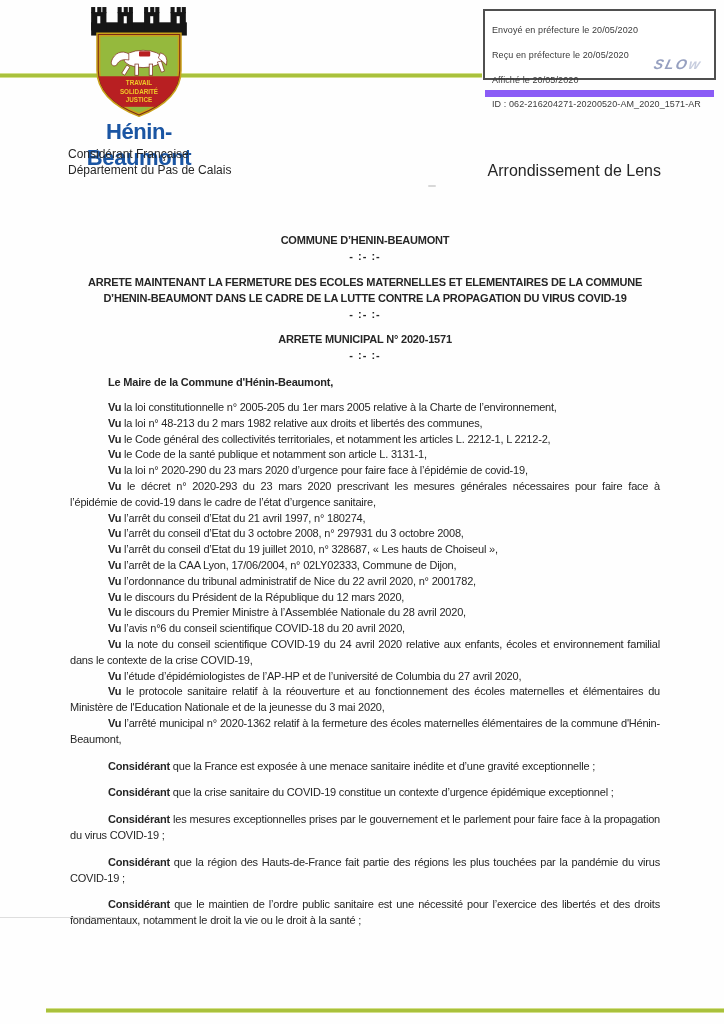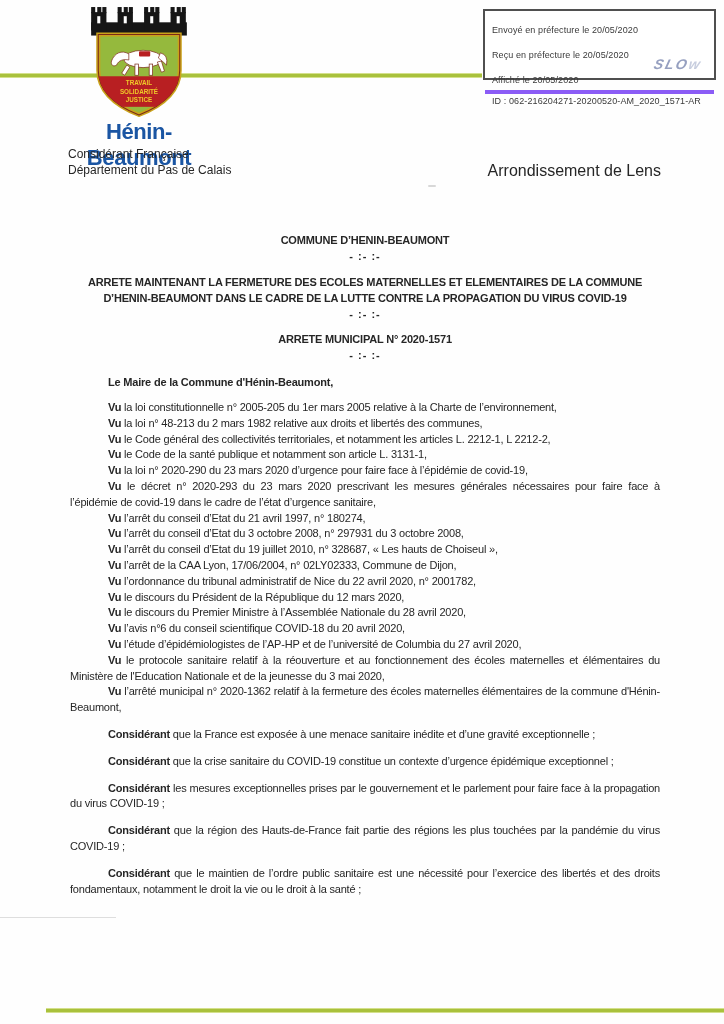--- a/index.html
+++ b/index.html
@@ -27,21 +27,21 @@
     letter-spacing:0.1px;
   }
   .stamp-row{padding:14px 7px 0 7px;line-height:11px;white-space:nowrap;}
   .stamp-row.affiche{position:relative;}
   .slow-logo{
     position:absolute;right:14px;top:-2px;font-weight:bold;font-style:italic;
     font-size:14px;letter-spacing:2px;color:#96a0c0;transform:skewX(-14deg);
   }
   .slow-logo .sfx{color:#c8cedf;letter-spacing:0;}
   .stamp-id{
-    margin-top:4px;border-top:4px solid #8b5cf6;padding:2px 7px 0 7px;line-height:11px;white-space:nowrap;
+    margin-top:4px;border-top:7px solid #8b5cf6;padding:2px 7px 0 7px;line-height:11px;white-space:nowrap;
   }
   
   .addr-left{position:absolute;left:68px;top:147px;font-size:12px;line-height:15.5px;}
   .addr-right{position:absolute;right:63px;top:162px;font-size:16px;}
   
   .doc{
     position:absolute;left:70px;top:232px;width:590px;
     font-size:11px;line-height:15.8px;letter-spacing:-0.2px;text-align:justify;
   }
   .center{text-align:center;}
@@ -181,20 +181,21 @@
         <p class="para"><b>Vu</b><span> l’arrêt de la CAA Lyon, 17/06/2004, n° 02LY02333, Commune de Dijon,</span></p>
 
         <p class="para"><b>Vu</b><span> l’ordonnance du tribunal administratif de Nice du 22 avril 2020, n° 2001782,</span></p>
 
         <p class="para"><b>Vu</b><span> le discours du Président de la République du 12 mars 2020,</span></p>
 
         <p class="para"><b>Vu</b><span> le discours du Premier Ministre à l’Assemblée Nationale du 28 avril 2020,</span></p>
 
         <p class="para"><b>Vu</b><span> l’avis n°6 du conseil scientifique COVID-18 du 20 avril 2020,</span></p>
 
+        <p class="para"><b>Vu</b><span> la note du conseil scientifique COVID-19 du 24 avril 2020 relative aux enfants, écoles et environnement familial dans le contexte de la crise COVID-19,</span></p>
 
         <p class="para"><b>Vu</b><span> l’étude d’épidémiologistes de l’AP-HP et de l’université de Columbia du 27 avril 2020,</span></p>
 
         <p class="para"><b>Vu</b><span> le protocole sanitaire relatif à la réouverture et au fonctionnement des écoles maternelles et élémentaires du Ministère de l'Education Nationale et de la jeunesse du 3 mai 2020,</span></p>
 
         <p class="para"><b>Vu</b><span> l’arrêté municipal n° 2020-1362 relatif à la fermeture des écoles maternelles élémentaires de la commune d'Hénin-Beaumont,</span></p>
       </div>
 
     <div class="considerants">
 

